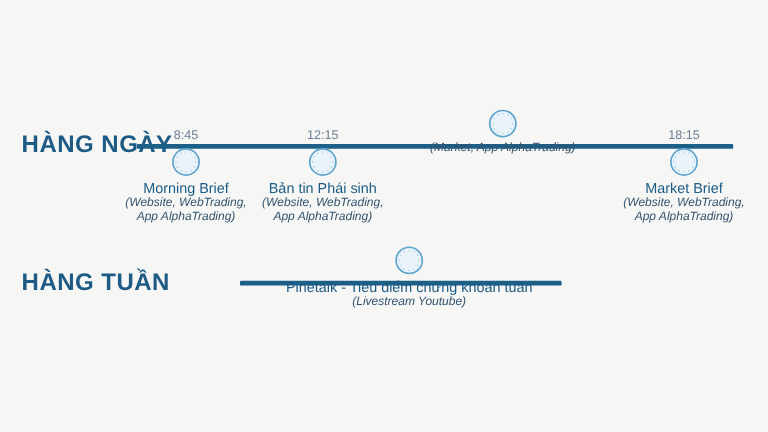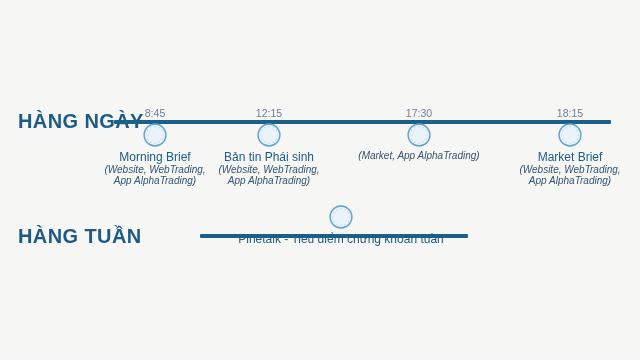--- a/index.html
+++ b/index.html
@@ -148,21 +148,20 @@
             <circle cx="11.25" cy="7.77" r="0.85"></circle>
         </g>
       </svg>
     </div>
     <div class="title">Bản tin Phái sinh</div>
     <div class="channels">(Website, WebTrading,
 App AlphaTrading)</div>
   </div>
 
   <div class="entry row-daily" style="left:419px;width:230px;">
-    <div class="time">17:30</div>
     <div class="marker-slot">
       <svg class="clock" viewBox="0 0 32 32" aria-hidden="true">
         <circle class="face" cx="16" cy="16" r="12.5"></circle>
         <g class="tick">
           <circle cx="16" cy="6.5" r="0.85"></circle>
             <circle cx="20.75" cy="7.77" r="0.85"></circle>
           <circle cx="24.23" cy="11.25" r="0.85"></circle>
             <circle cx="25.5" cy="16" r="0.85"></circle>
           <circle cx="24.23" cy="20.75" r="0.85"></circle>
             <circle cx="20.75" cy="24.23" r="0.85"></circle>
@@ -221,15 +220,16 @@
           <circle cx="16" cy="25.5" r="0.85"></circle>
             <circle cx="11.25" cy="24.23" r="0.85"></circle>
           <circle cx="7.77" cy="20.75" r="0.85"></circle>
             <circle cx="6.5" cy="16" r="0.85"></circle>
           <circle cx="7.77" cy="11.25" r="0.85"></circle>
             <circle cx="11.25" cy="7.77" r="0.85"></circle>
         </g>
       </svg>
     </div>
     <div class="title">Pinetalk - Tiêu điểm chứng khoán tuần</div>
+    <div class="channels">(Livestream Youtube)</div>
   </div>
 
 </div>
 
 </body></html>

